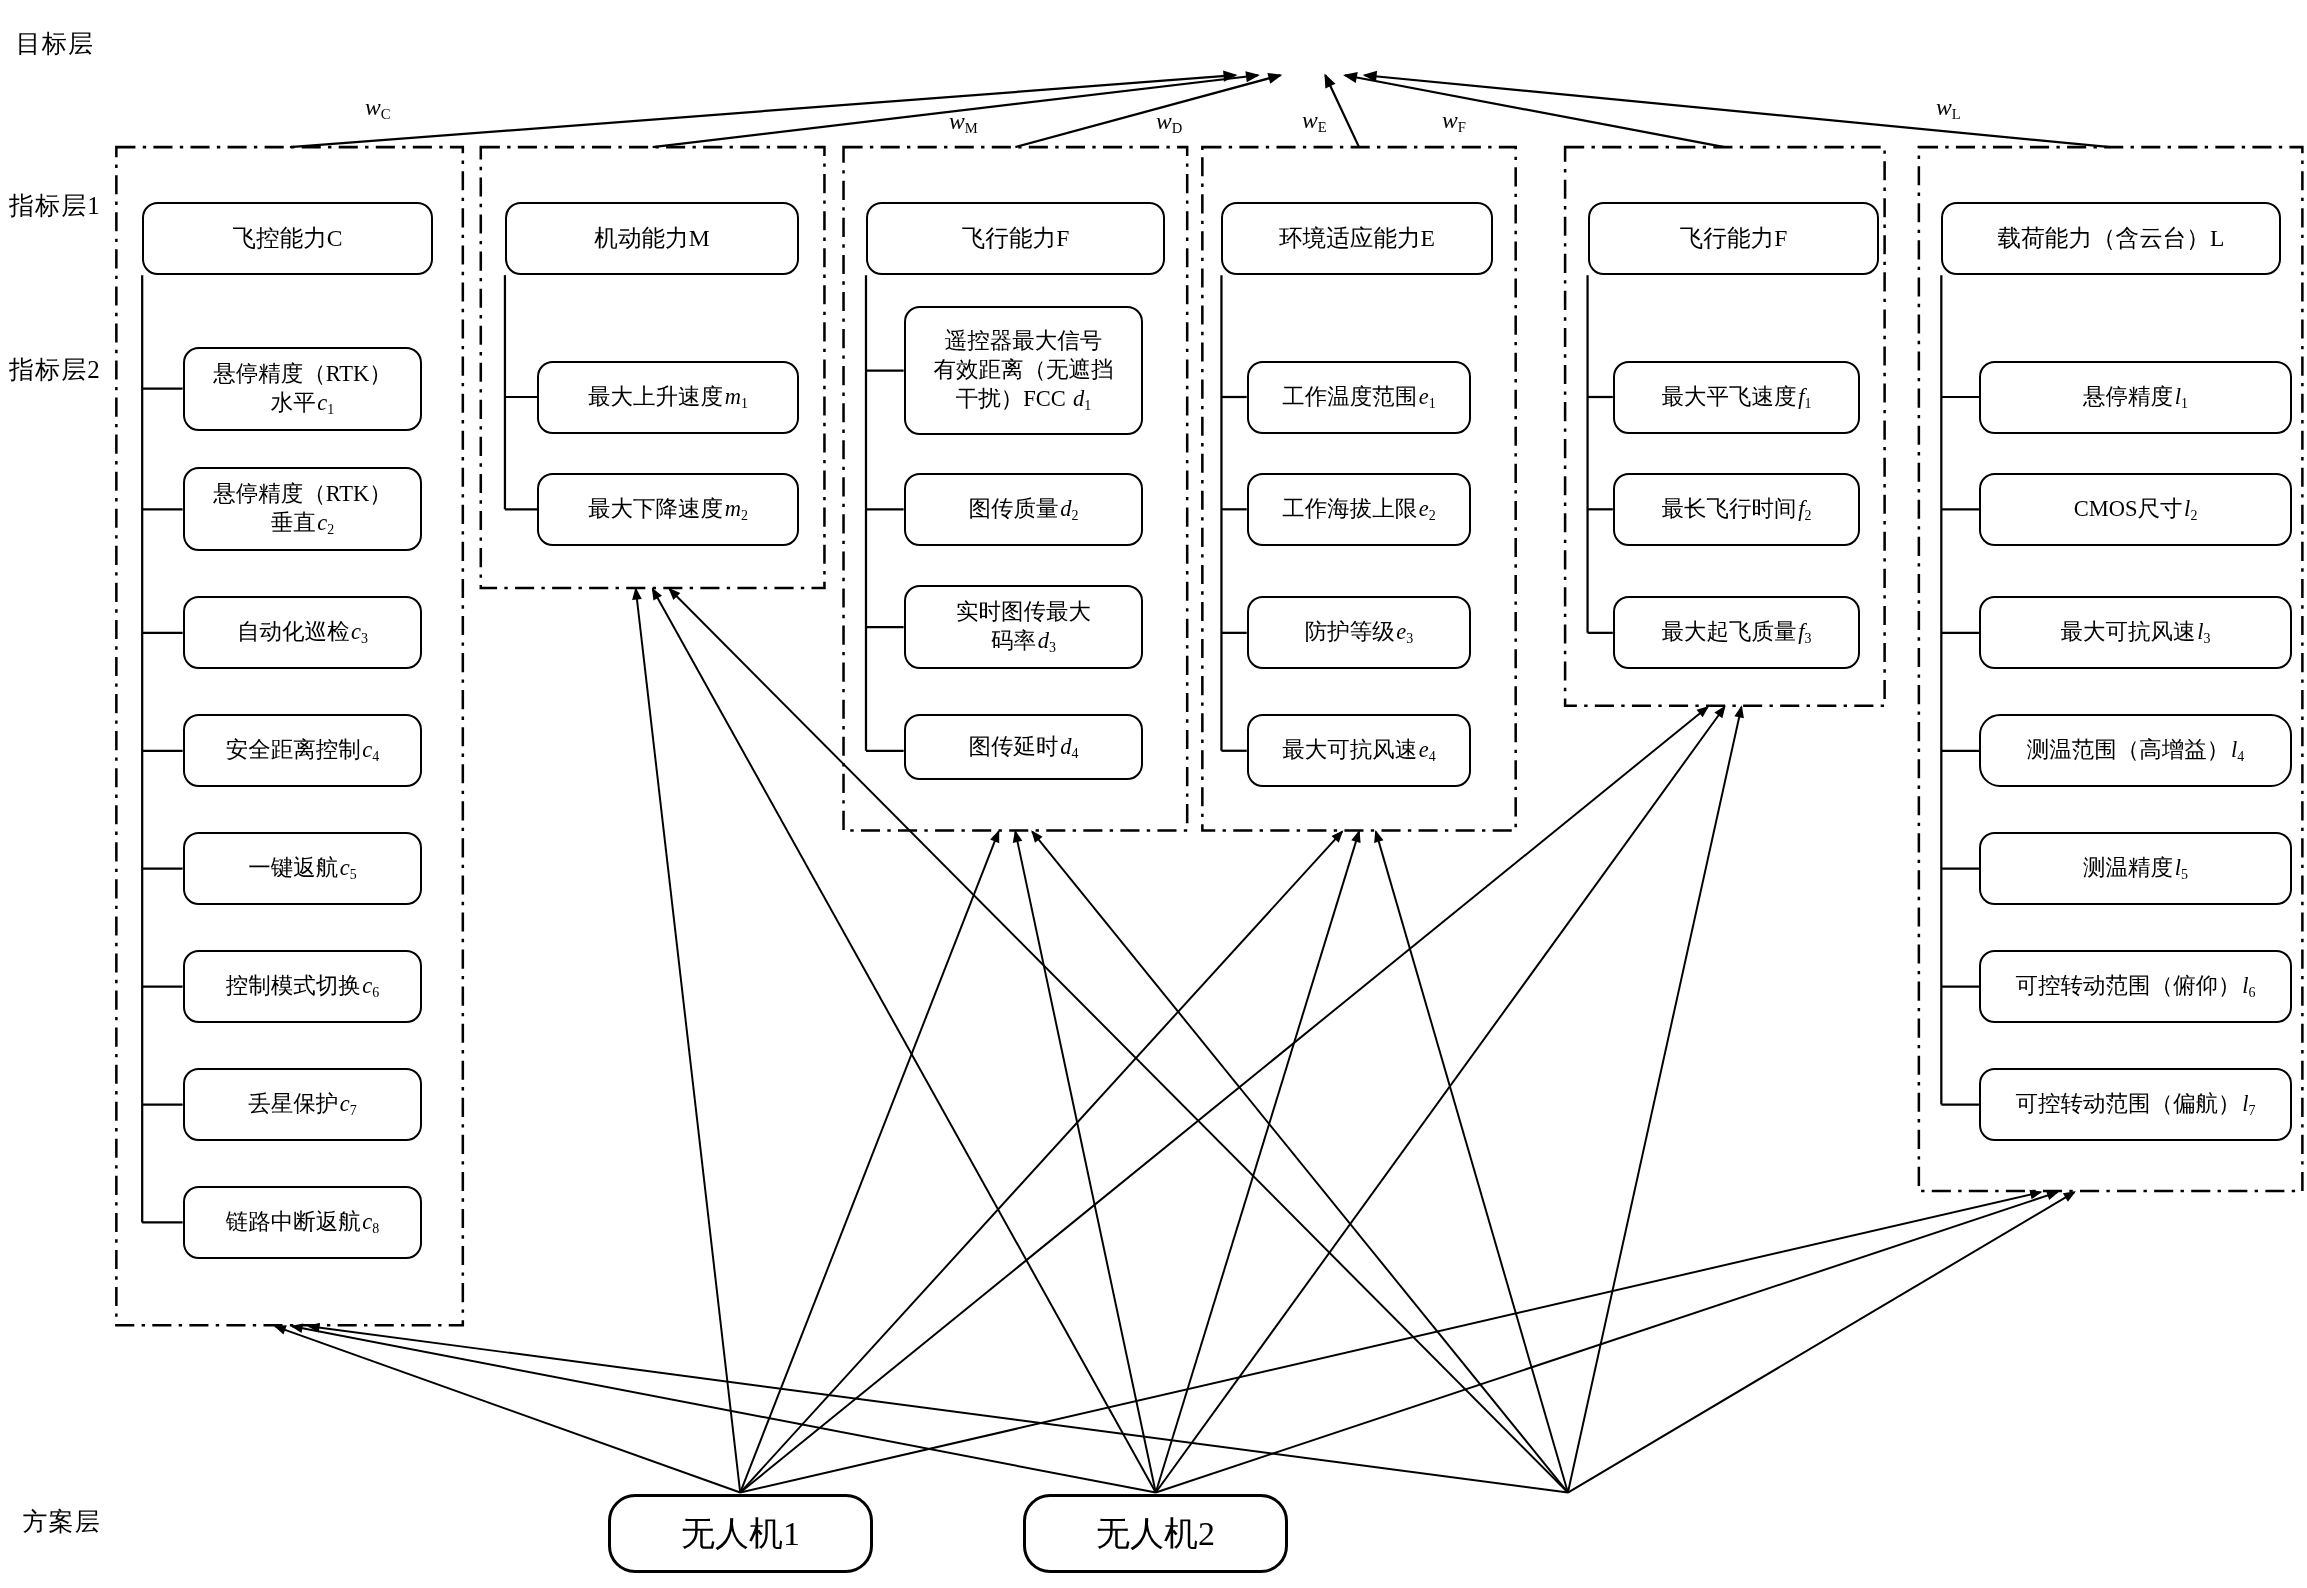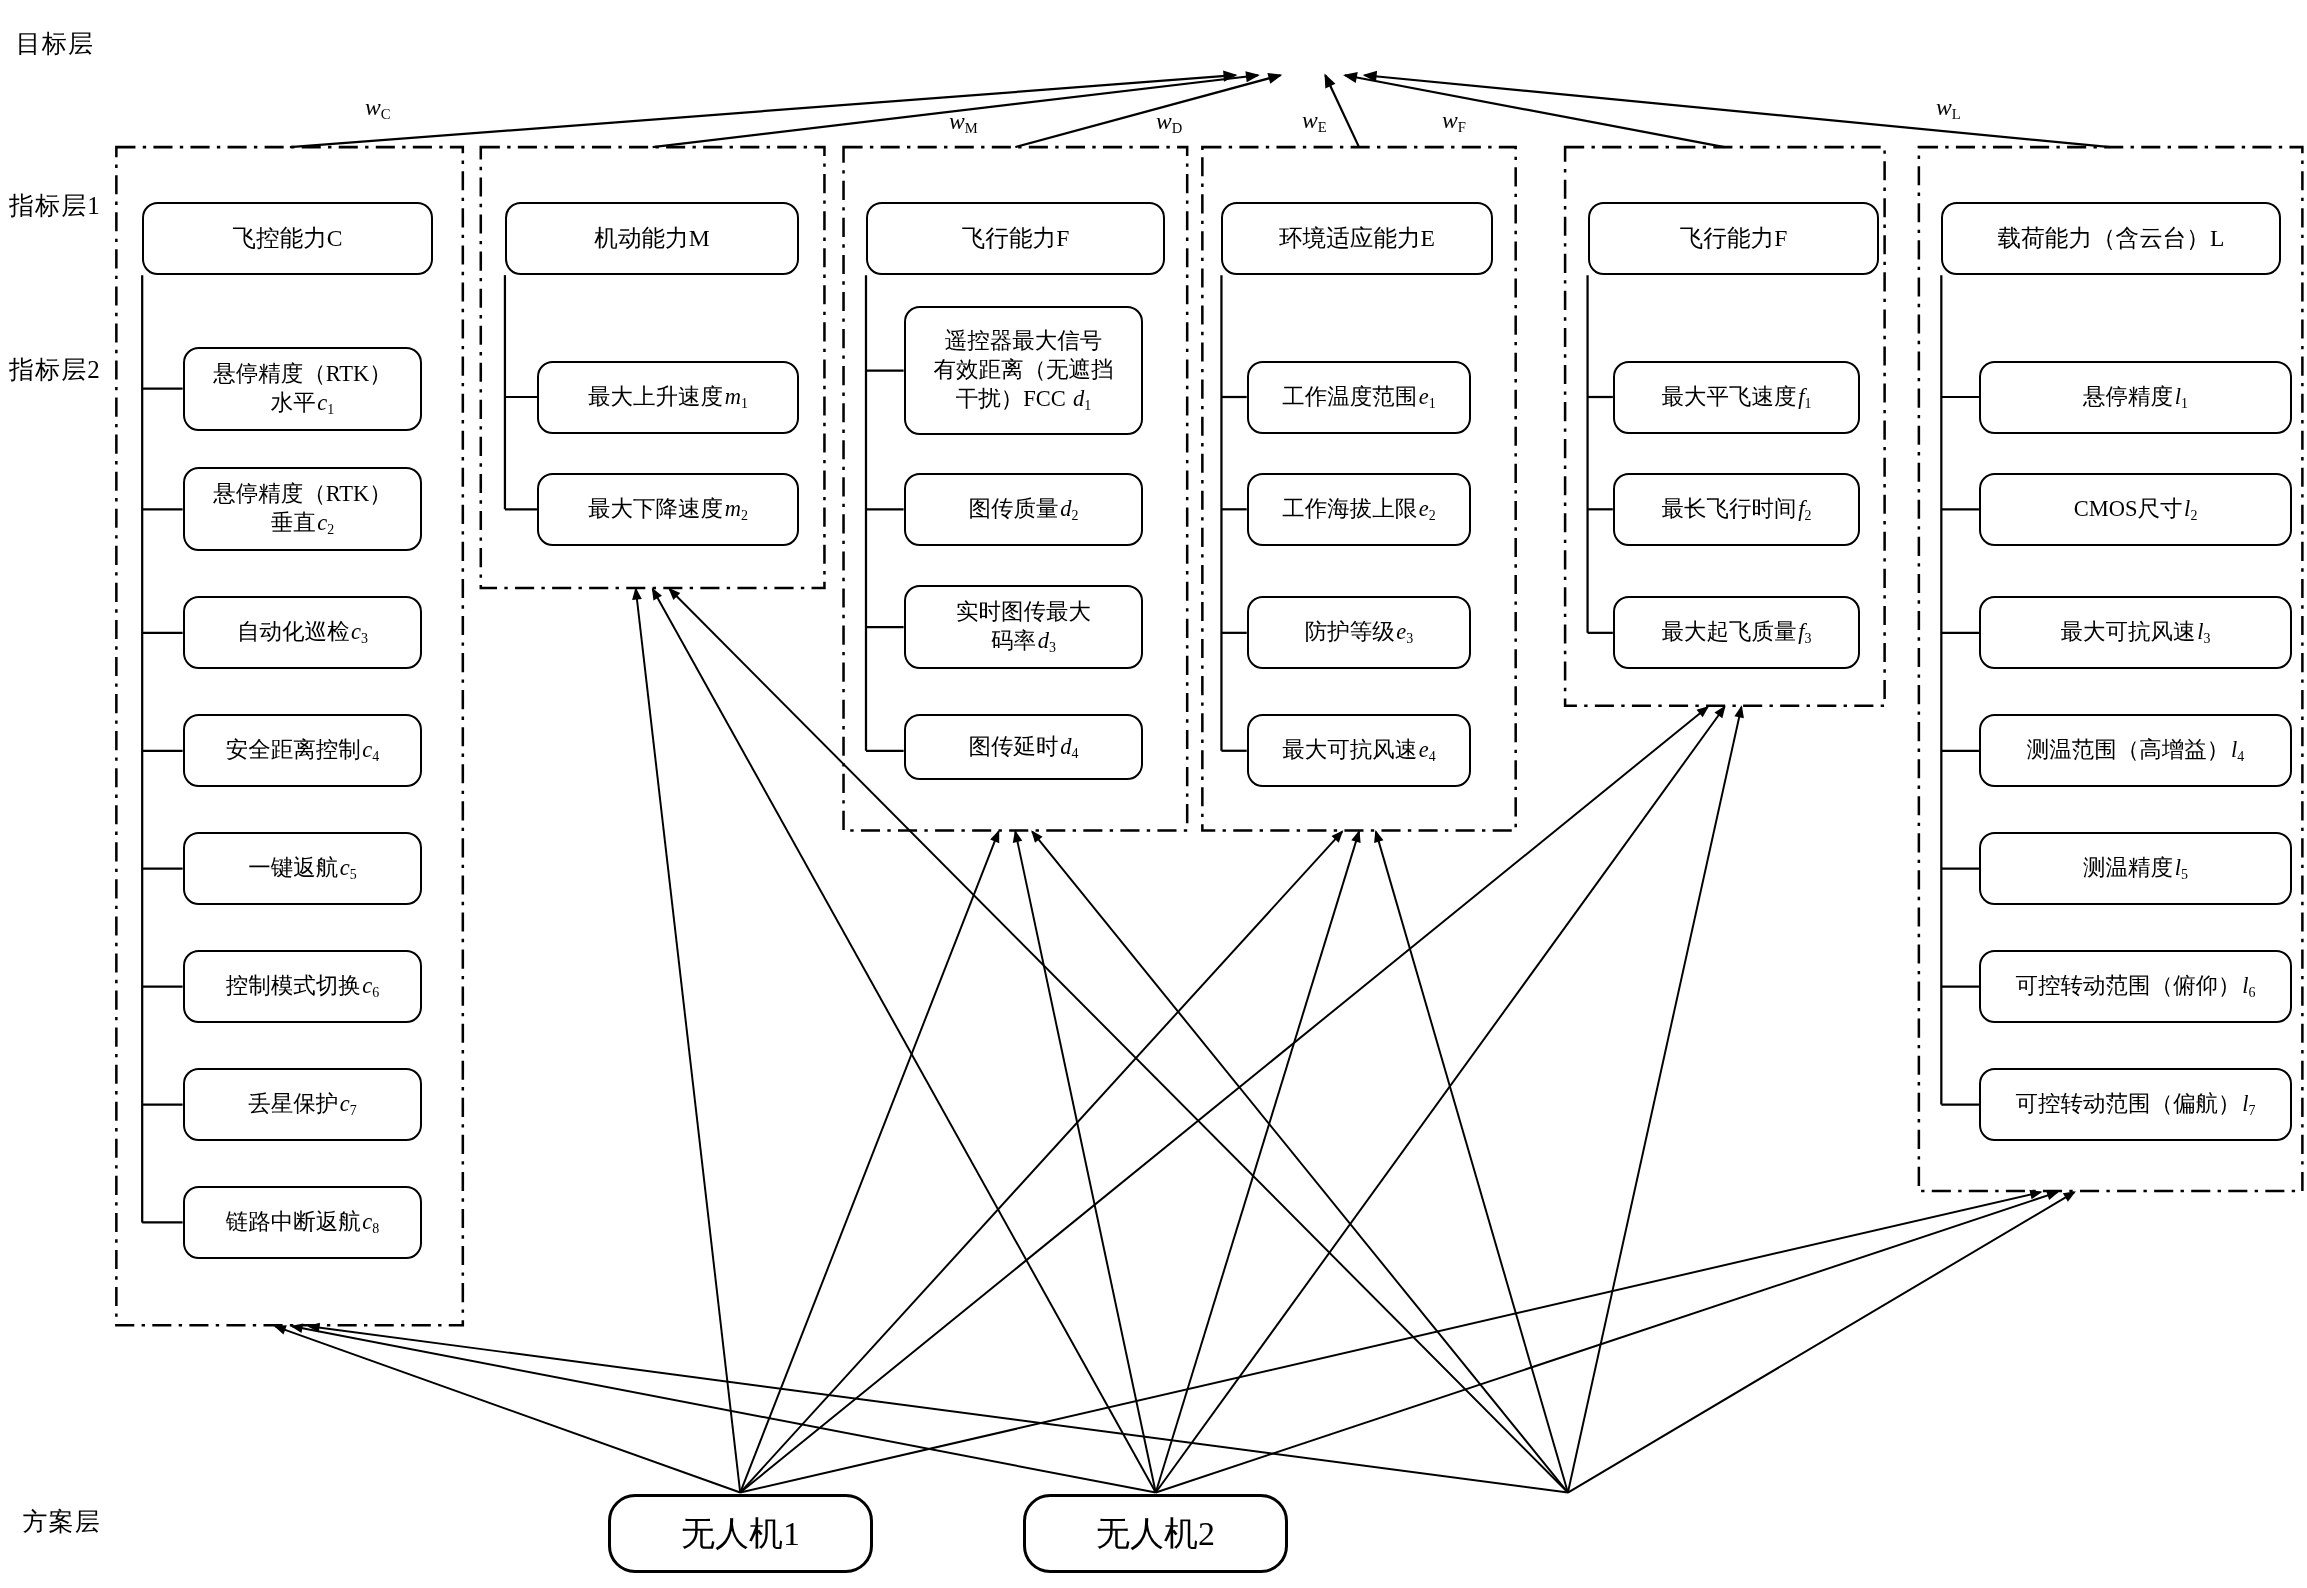--- a/index.html
+++ b/index.html
@@ -185,21 +185,21 @@
       <div class="box group-title" style="left: 1941px; top: 202px; width: 340px; height: 73px;">载荷能力（含云台）L</div>
       <div class="box node" style="left: 1979px; top: 361px; width: 313px; height: 73px;">
         <div><span>悬停精度</span><i class="v">l</i><sub>1</sub></div>
       </div>
       <div class="box node" style="left: 1979px; top: 473px; width: 313px; height: 73px;">
         <div><span>CMOS尺寸</span><i class="v">l</i><sub>2</sub></div>
       </div>
       <div class="box node" style="left: 1979px; top: 596px; width: 313px; height: 73px;">
         <div><span>最大可抗风速</span><i class="v">l</i><sub>3</sub></div>
       </div>
-      <div class="box node" style="left: 1979px; top: 714px; width: 313px; height: 73px;">
+      <div class="box node" style="left: 1979px; top: 714px; width: 313px; height: 73px; border-radius: 21px;">
         <div><span>测温范围（高增益）</span><i class="v">l</i><sub>4</sub></div>
       </div>
       <div class="box node" style="left: 1979px; top: 832px; width: 313px; height: 73px;">
         <div><span>测温精度</span><i class="v">l</i><sub>5</sub></div>
       </div>
       <div class="box node" style="left: 1979px; top: 950px; width: 313px; height: 73px;">
         <div><span>可控转动范围（俯仰）</span><i class="v">l</i><sub>6</sub></div>
       </div>
       <div class="box node" style="left: 1979px; top: 1068px; width: 313px; height: 73px;">
         <div><span>可控转动范围（偏航）</span><i class="v">l</i><sub>7</sub></div>

